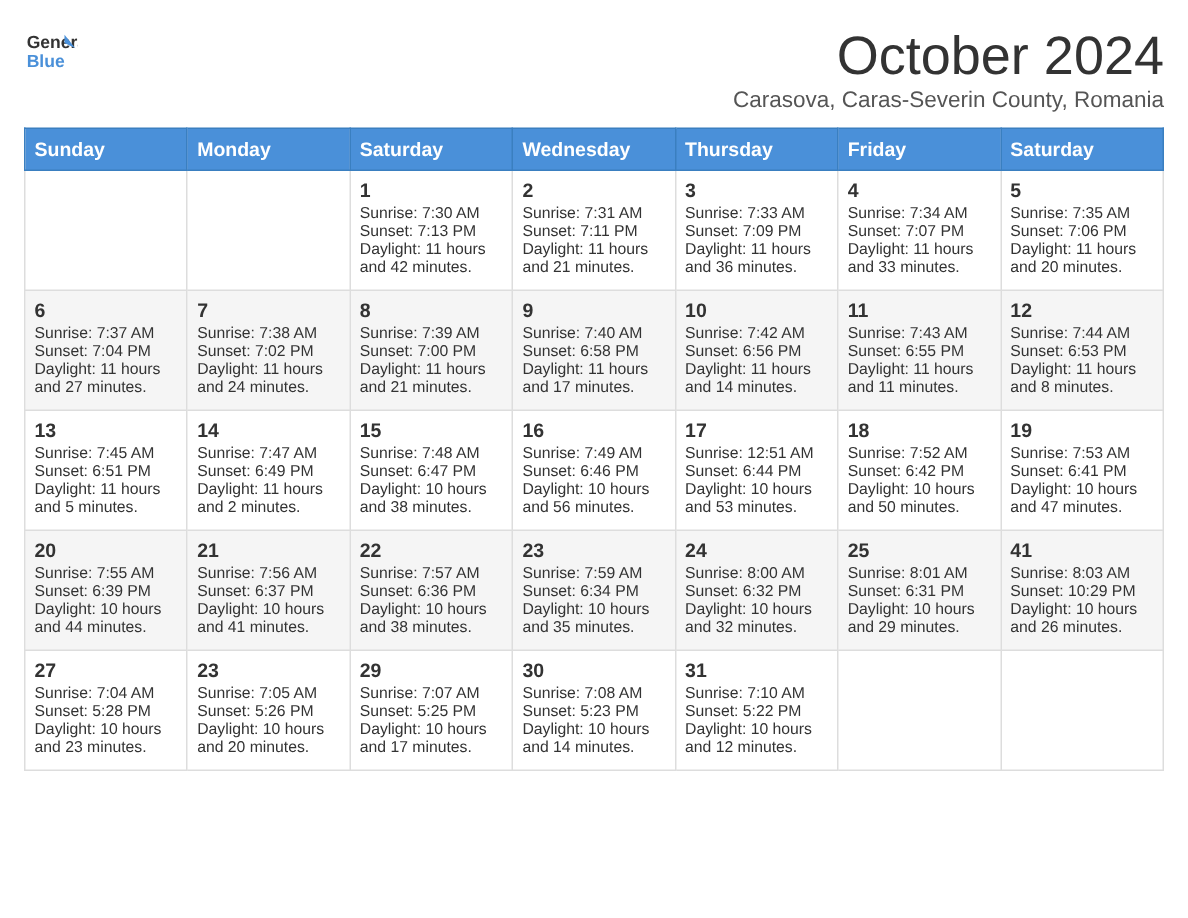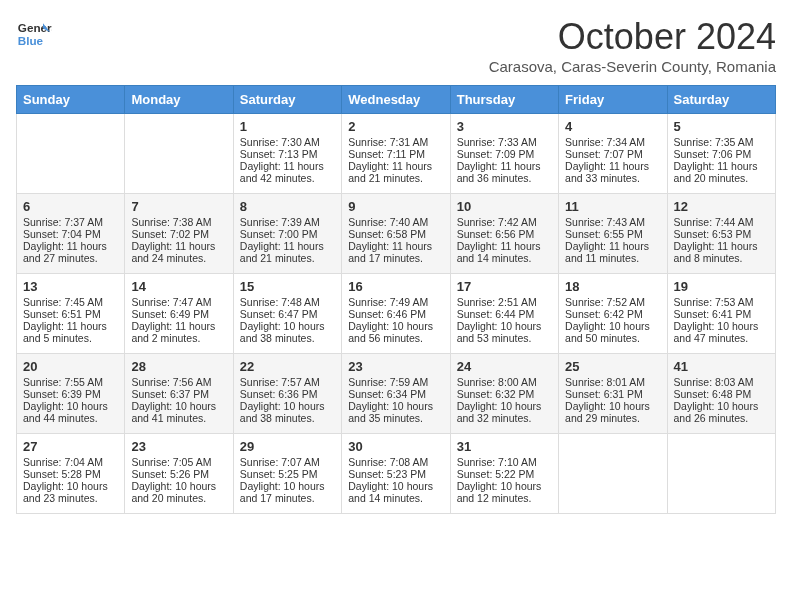--- a/index.html
+++ b/index.html
@@ -200,21 +200,21 @@
           <div>Daylight: 10 hours and 38 minutes.</div>
         </td>
         <td>
           <span class="day-num">16</span>
           <div>Sunrise: 7:49 AM</div>
           <div>Sunset: 6:46 PM</div>
           <div>Daylight: 10 hours and 56 minutes.</div>
         </td>
         <td>
           <span class="day-num">17</span>
-          <div>Sunrise: 2:51 AM</div>
+          <div>Sunrise: 12:51 AM</div>
           <div>Sunset: 6:44 PM</div>
           <div>Daylight: 10 hours and 53 minutes.</div>
         </td>
         <td>
           <span class="day-num">18</span>
           <div>Sunrise: 7:52 AM</div>
           <div>Sunset: 6:42 PM</div>
           <div>Daylight: 10 hours and 50 minutes.</div>
         </td>
         <td>
@@ -225,21 +225,21 @@
         </td>
       </tr>
       <tr>
         <td>
           <span class="day-num">20</span>
           <div>Sunrise: 7:55 AM</div>
           <div>Sunset: 6:39 PM</div>
           <div>Daylight: 10 hours and 44 minutes.</div>
         </td>
         <td>
-          <span class="day-num">28</span>
+          <span class="day-num">21</span>
           <div>Sunrise: 7:56 AM</div>
           <div>Sunset: 6:37 PM</div>
           <div>Daylight: 10 hours and 41 minutes.</div>
         </td>
         <td>
           <span class="day-num">22</span>
           <div>Sunrise: 7:57 AM</div>
           <div>Sunset: 6:36 PM</div>
           <div>Daylight: 10 hours and 38 minutes.</div>
         </td>
@@ -257,21 +257,21 @@
         </td>
         <td>
           <span class="day-num">25</span>
           <div>Sunrise: 8:01 AM</div>
           <div>Sunset: 6:31 PM</div>
           <div>Daylight: 10 hours and 29 minutes.</div>
         </td>
         <td>
           <span class="day-num">41</span>
           <div>Sunrise: 8:03 AM</div>
-          <div>Sunset: 6:48 PM</div>
+          <div>Sunset: 10:29 PM</div>
           <div>Daylight: 10 hours and 26 minutes.</div>
         </td>
       </tr>
       <tr>
         <td>
           <span class="day-num">27</span>
           <div>Sunrise: 7:04 AM</div>
           <div>Sunset: 5:28 PM</div>
           <div>Daylight: 10 hours and 23 minutes.</div>
         </td>

